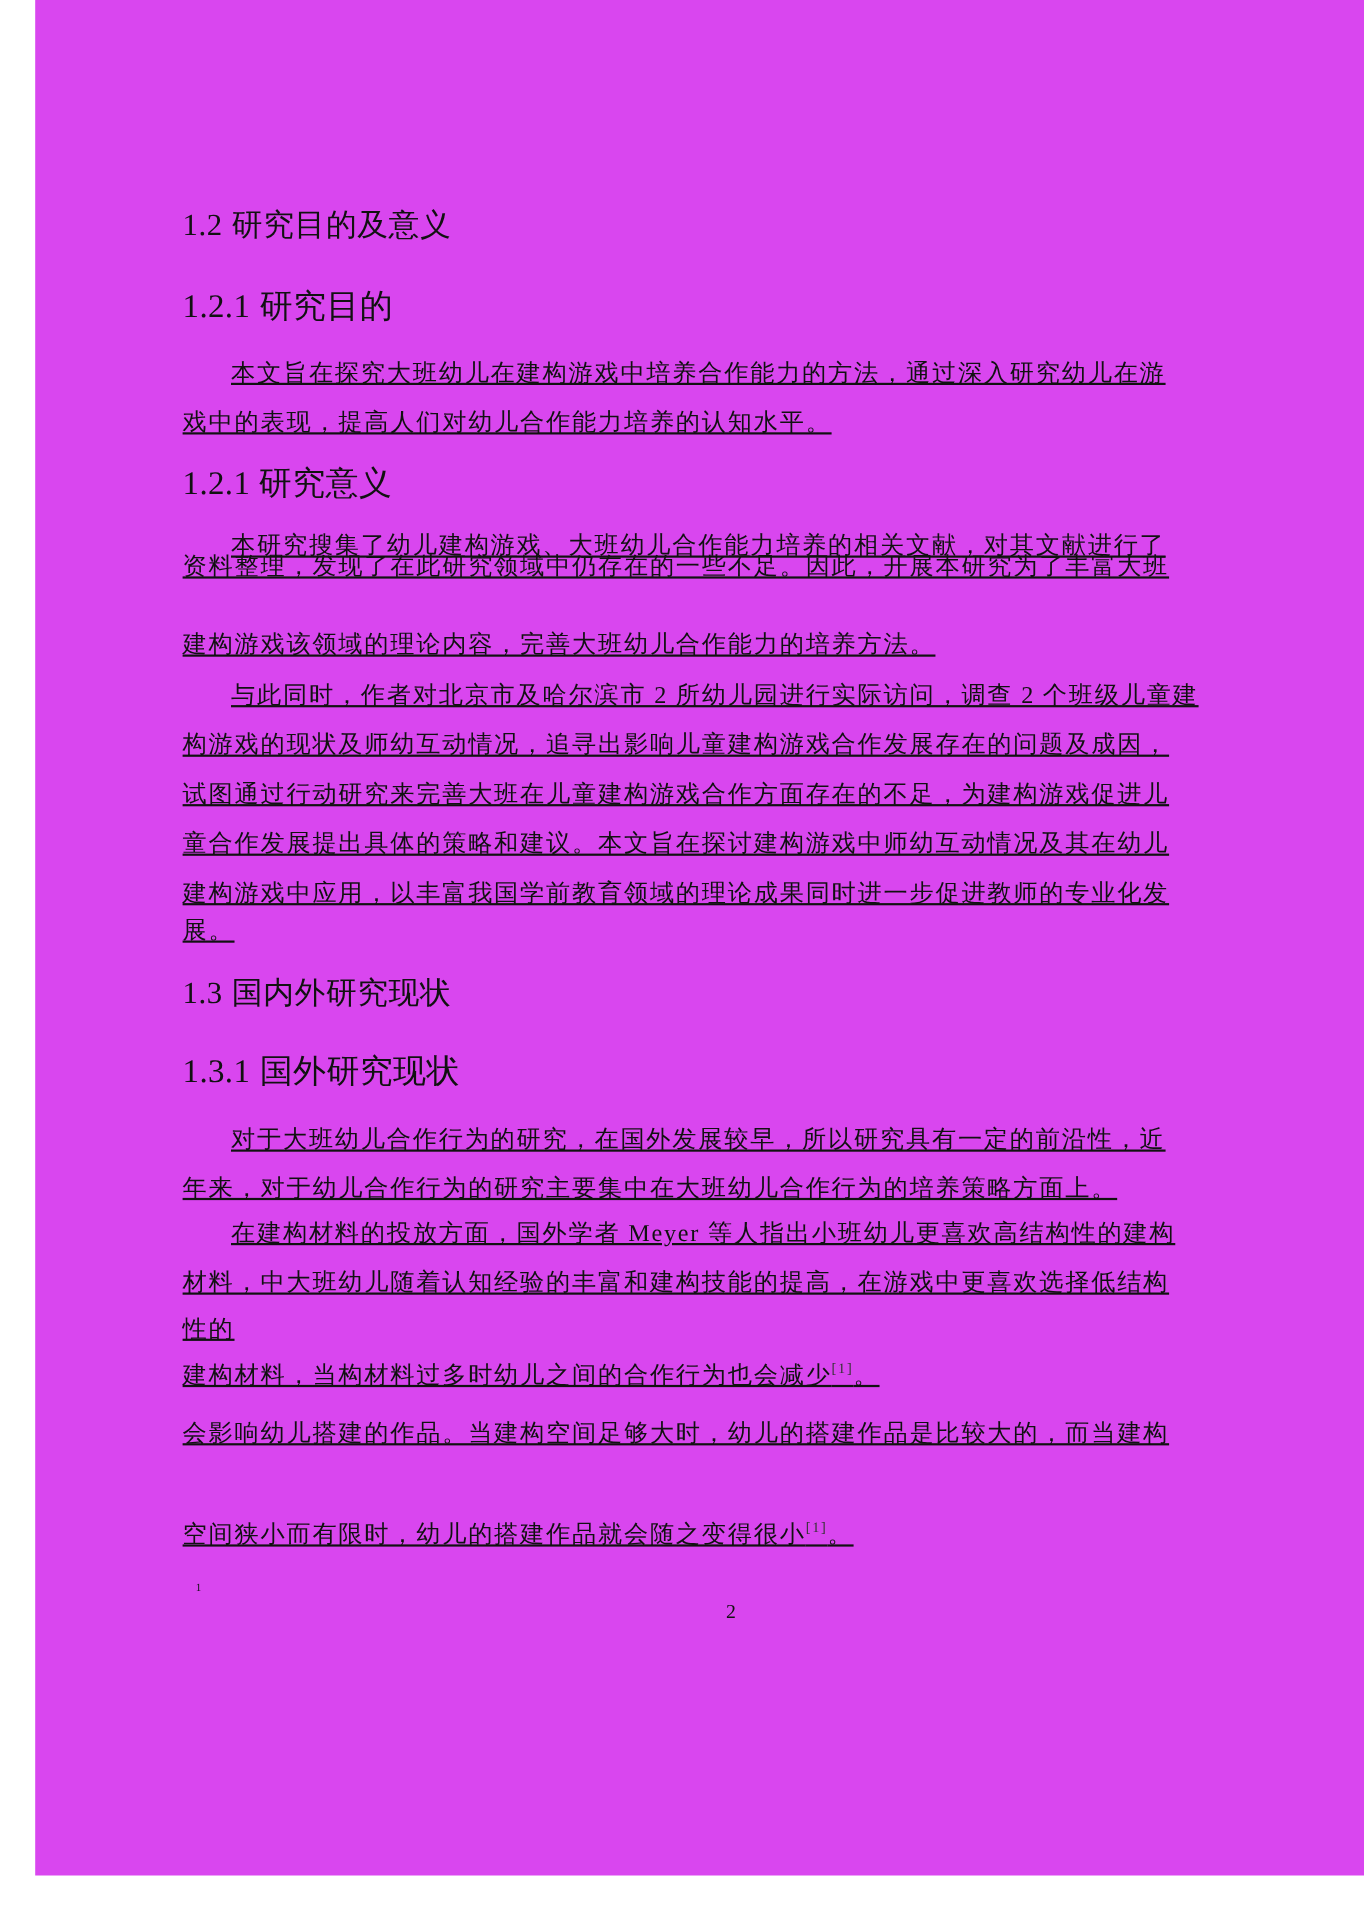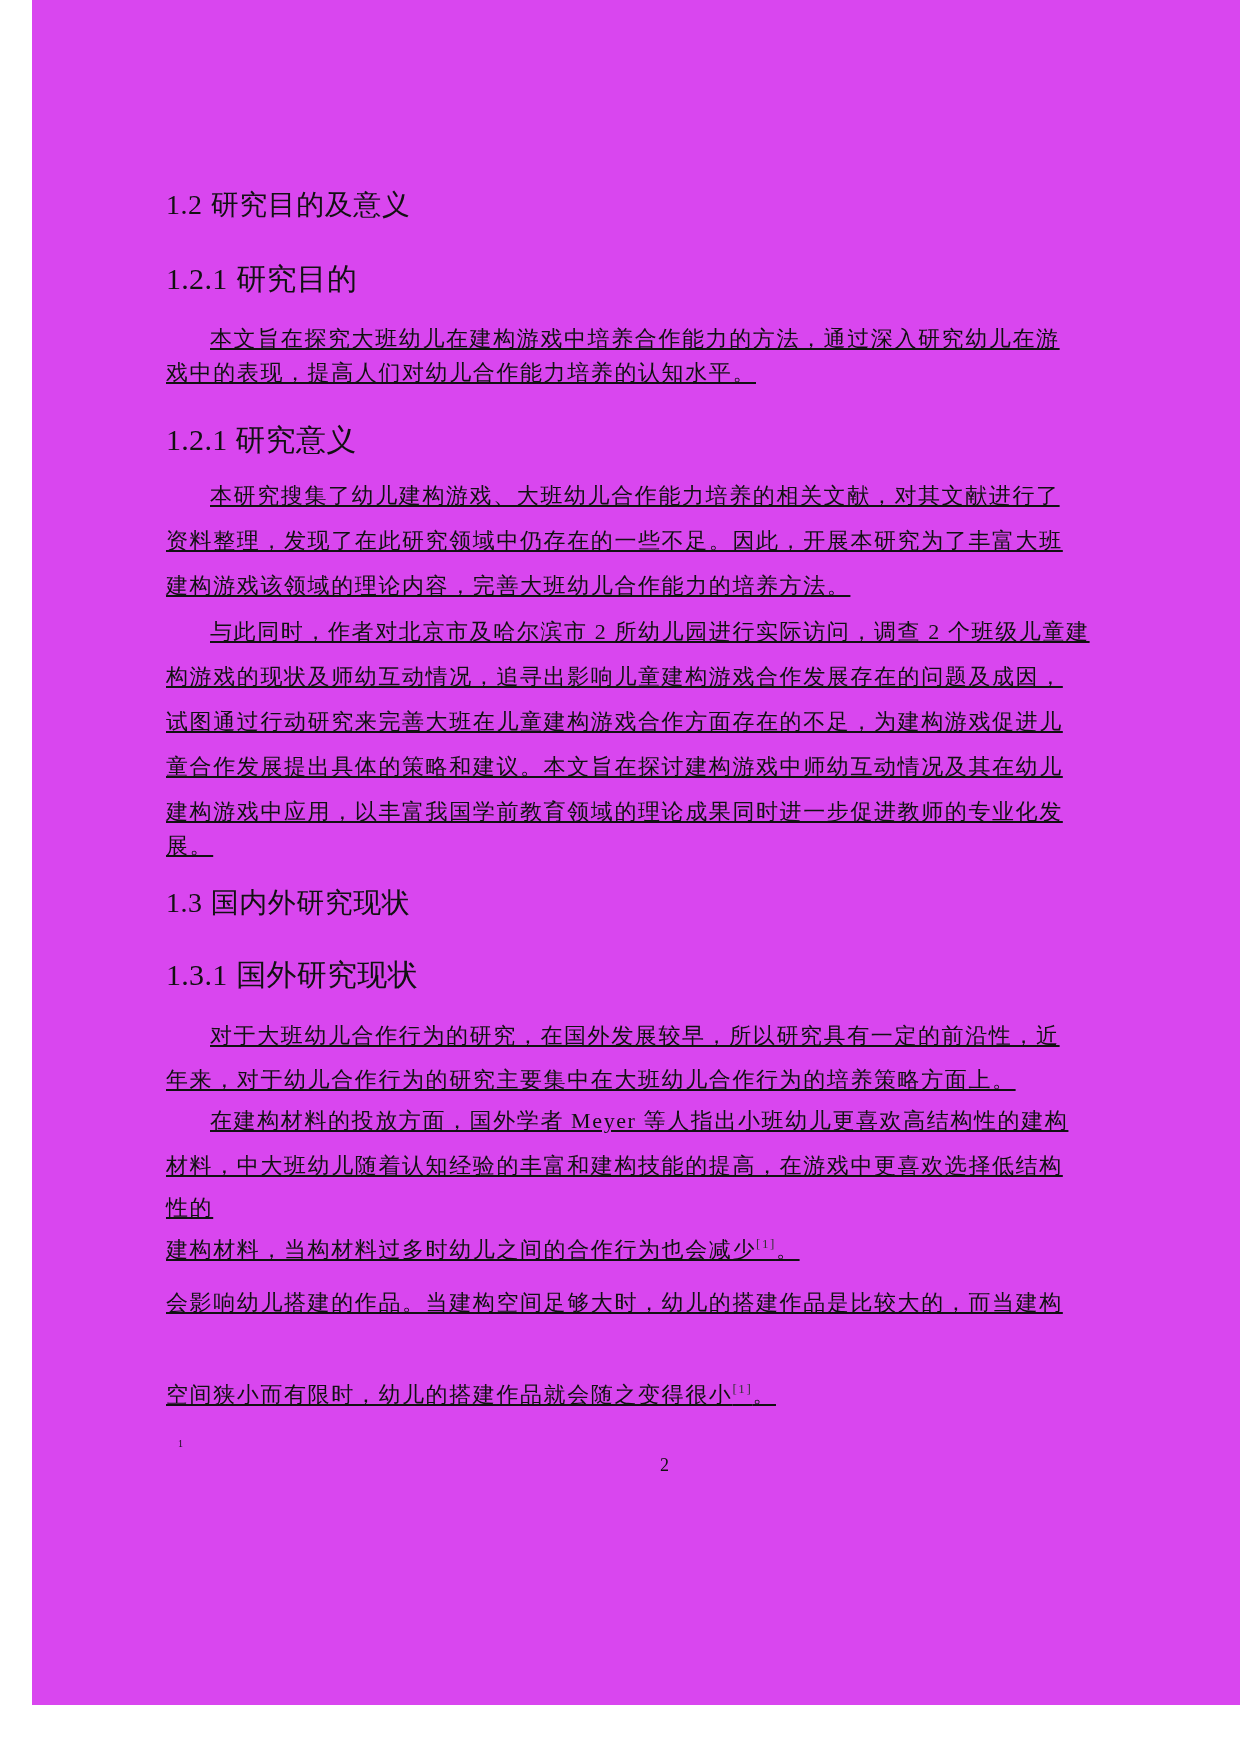--- a/index.html
+++ b/index.html
@@ -26,29 +26,29 @@
     <span class="num">1.2</span>
     <span>研究目的及意义</span>
   </div>
 
   <div class="h3" style="top:263px;">
     <span class="num">1.2.1</span>
     <span>研究目的</span>
   </div>
 
   <div class="line indent" style="top:324px;">本文旨在探究大班幼儿在建构游戏中培养合作能力的方法，通过深入研究幼儿在游</div>
-  <div class="line" style="top:358px;">戏中的表现，提高人们对幼儿合作能力培养的认知水平。</div>
+  <div class="line" style="top:369px;">戏中的表现，提高人们对幼儿合作能力培养的认知水平。</div>
 
   <div class="h3" style="top:424px;">
     <span class="num">1.2.1 </span>
     <span>研究意义</span>
   </div>
 
   <div class="line indent" style="top:481px;">本研究搜集了幼儿建构游戏、大班幼儿合作能力培养的相关文献，对其文献进行了</div>
-  <div class="line" style="top:526px;">资料整理，发现了在此研究领域中仍存在的一些不足。因此，开展本研究为了丰富大班</div>
+  <div class="line" style="top:500px;">资料整理，发现了在此研究领域中仍存在的一些不足。因此，开展本研究为了丰富大班</div>
   <div class="line" style="top:571px;">建构游戏该领域的理论内容，完善大班幼儿合作能力的培养方法。</div>
   <div class="line indent" style="top:617px;">与此同时，作者对北京市及哈尔滨市 2 所幼儿园进行实际访问，调查 2 个班级儿童建</div>
   <div class="line" style="top:662px;">构游戏的现状及师幼互动情况，追寻出影响儿童建构游戏合作发展存在的问题及成因，</div>
   <div class="line" style="top:707px;">试图通过行动研究来完善大班在儿童建构游戏合作方面存在的不足，为建构游戏促进儿</div>
   <div class="line" style="top:752px;">童合作发展提出具体的策略和建议。本文旨在探讨建构游戏中师幼互动情况及其在幼儿</div>
   <div class="line" style="top:797px;">建构游戏中应用，以丰富我国学前教育领域的理论成果同时进一步促进教师的专业化发</div>
   <div class="line" style="top:831px;">展。</div>
 
   <div class="h2" style="top:885px;">
     <span class="num">1.3</span>

